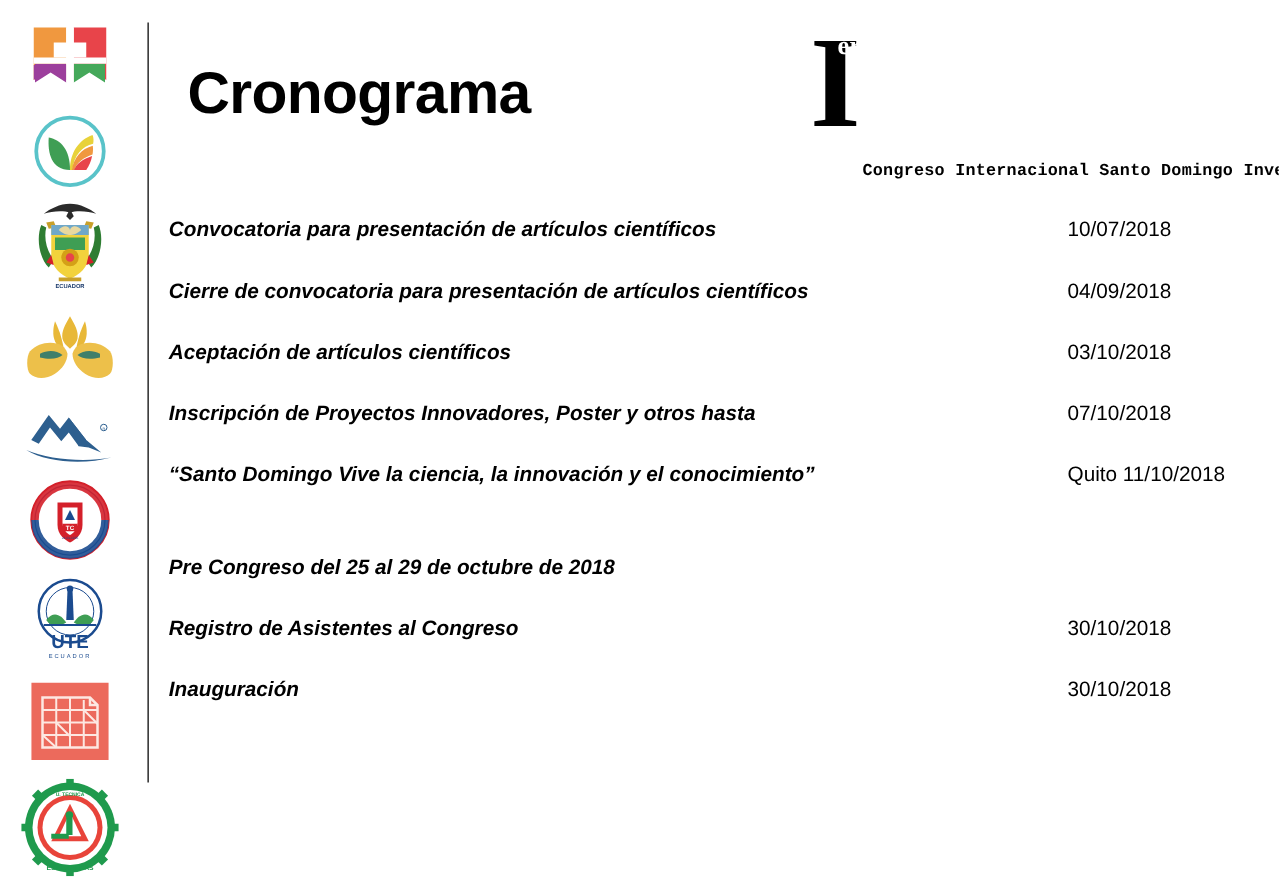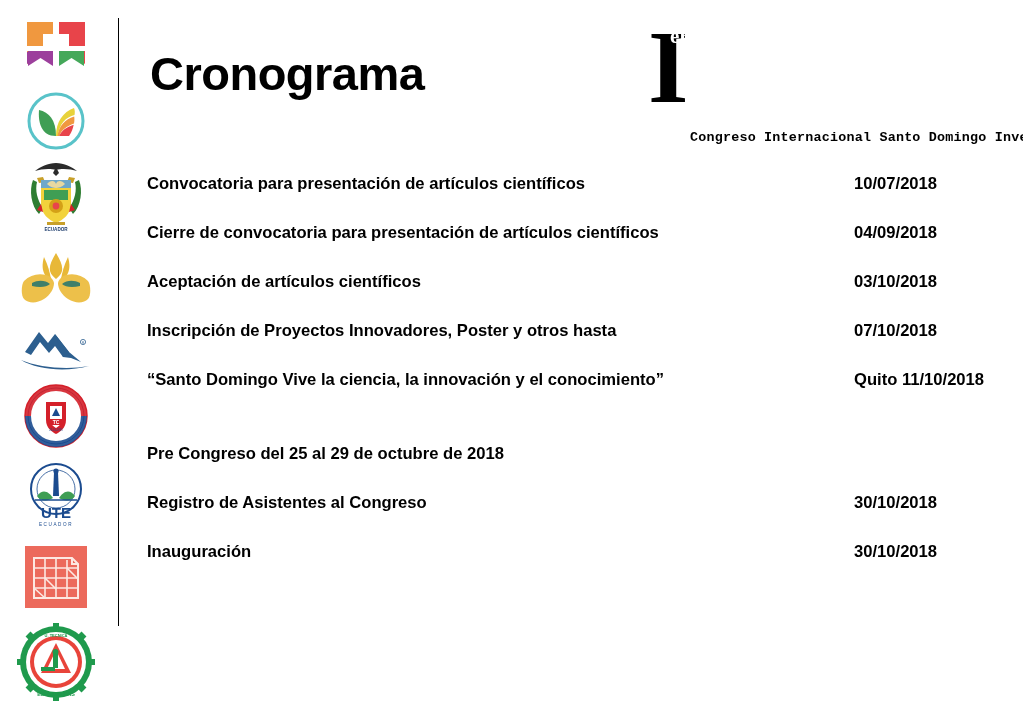--- a/index.html
+++ b/index.html
@@ -148,37 +148,38 @@
     left: 135px;
     top: 172px;
     width: 880px;
   }
   .sched-row {
     position: absolute;
     width: 880px;
   }
   .sched-label {
     position: absolute;
-    left: 12px;
+    left: 0;
     top: 0;
     font-size: 16.6px;
     font-weight: bold;
     color: #000;
     line-height: 23px;
     white-space: nowrap;
+    font-style: italic;
   }
   .sched-label .line2 {
     display: block;
   }
   .sched-date {
     position: absolute;
     left: 719px;
     top: 0;
     font-size: 16.6px;
-    font-weight: bold;
+    font-weight: normal;
     color: #000;
     line-height: 23px;
     white-space: nowrap;
   }
 
   
   #footer-logos {
     position: absolute;
     left: 0;
     bottom: 0;

